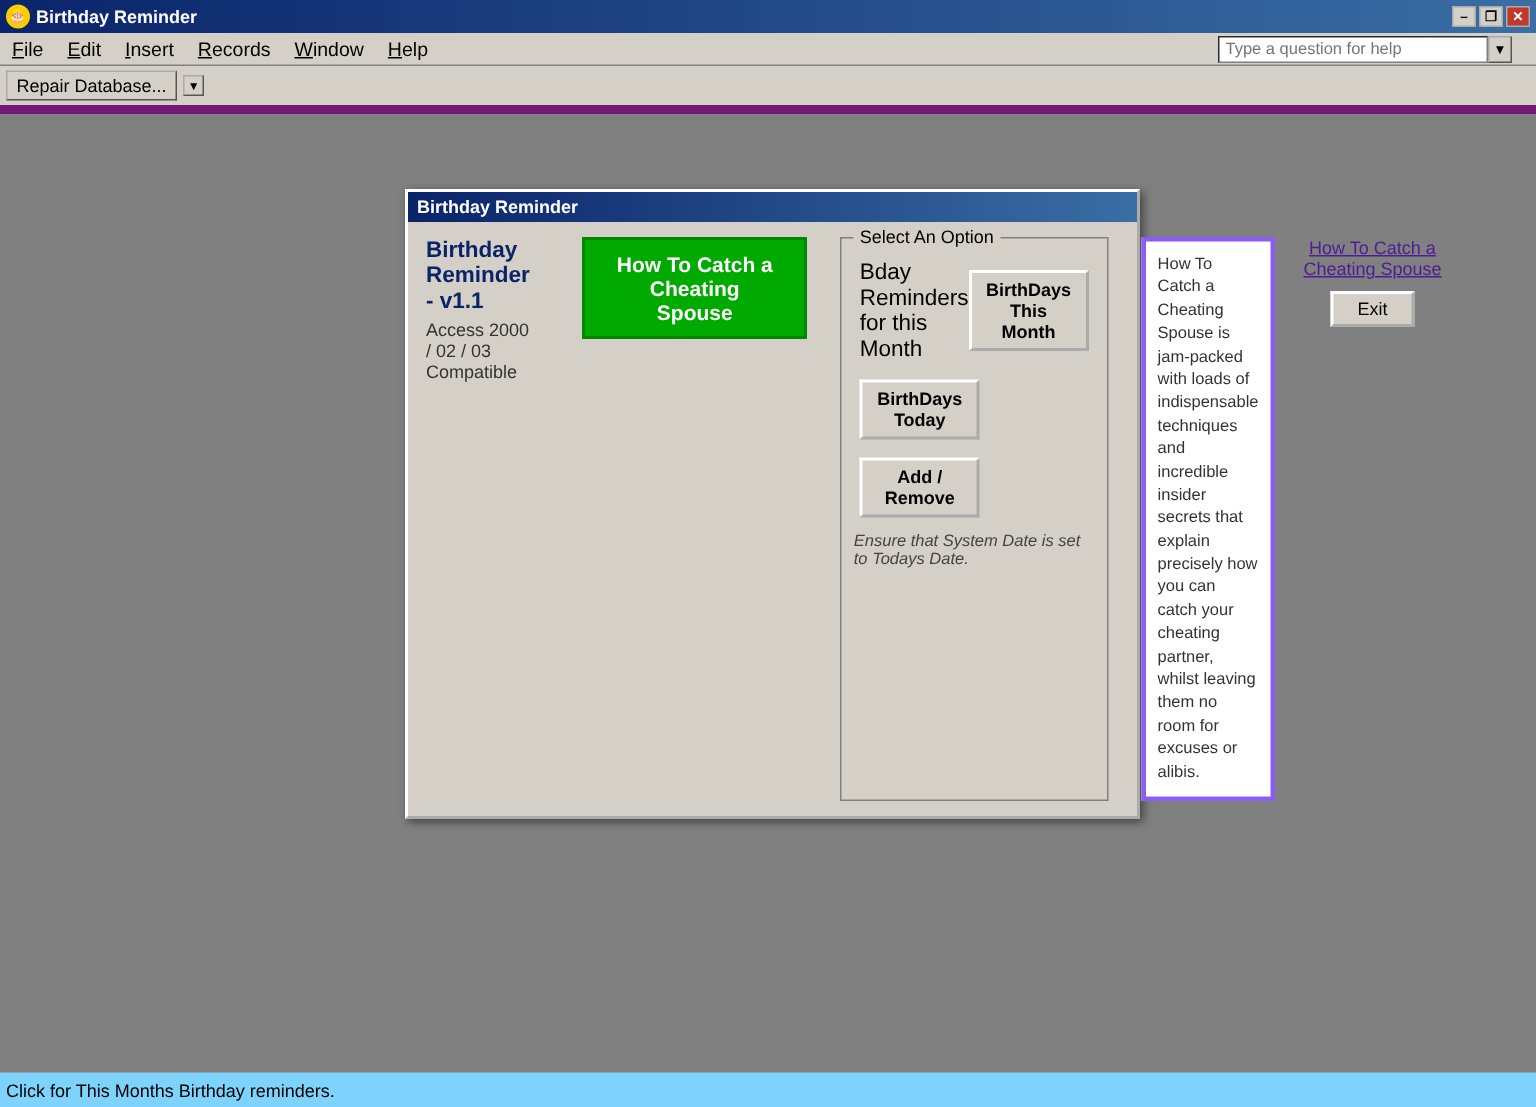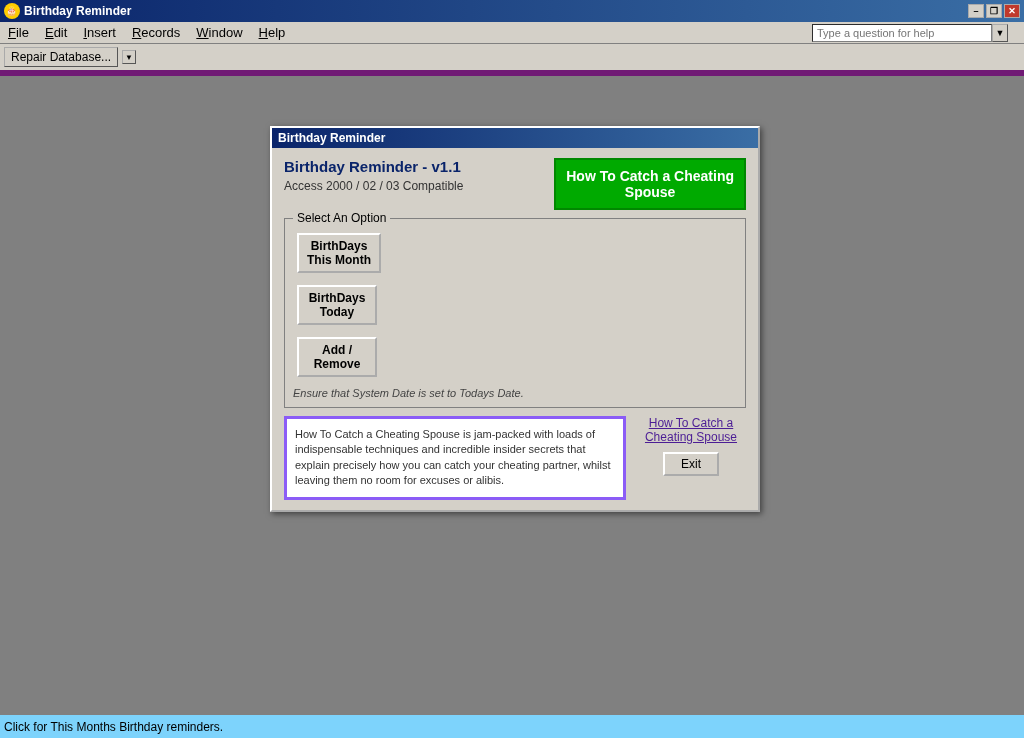--- a/index.html
+++ b/index.html
@@ -157,22 +157,22 @@
       font-size: 12px;
       font-weight: bold;
       padding: 3px 6px;
       height: 20px;
       display: flex;
       align-items: center;
     }
     .dialog-body {
       padding: 10px 12px;
       display: flex;
-      flex-direction: column;
-      gap: 8px;
+      flex-direction: row;
+      gap: 22px;
     }
     .dialog-header-row {
       display: flex;
       justify-content: space-between;
       align-items: flex-start;
       gap: 10px;
     }
     .dialog-header-text {
       flex: 1;
     }
@@ -343,20 +343,21 @@
         </div>
         <div class="ad-banner">
           How To Catch a Cheating<br>Spouse
         </div>
       </div>
 
       <div class="option-group">
         <span class="option-group-label">Select An Option</span>
 
         <div class="option-row">
+          <span class="option-label">Bday Reminders for this Month</span>
           <button class="option-btn">BirthDays<br>This Month</button>
         </div>
 
         <div class="option-row">
           <button class="option-btn">BirthDays<br>Today</button>
         </div>
 
         <div class="option-row">
           <button class="option-btn">Add /<br>Remove</button>
         </div>

